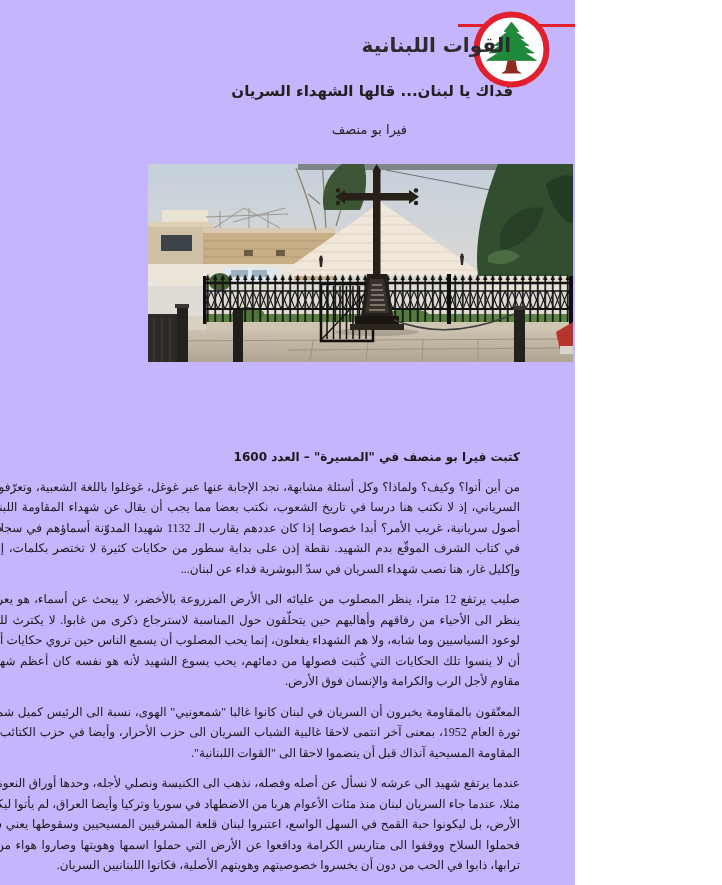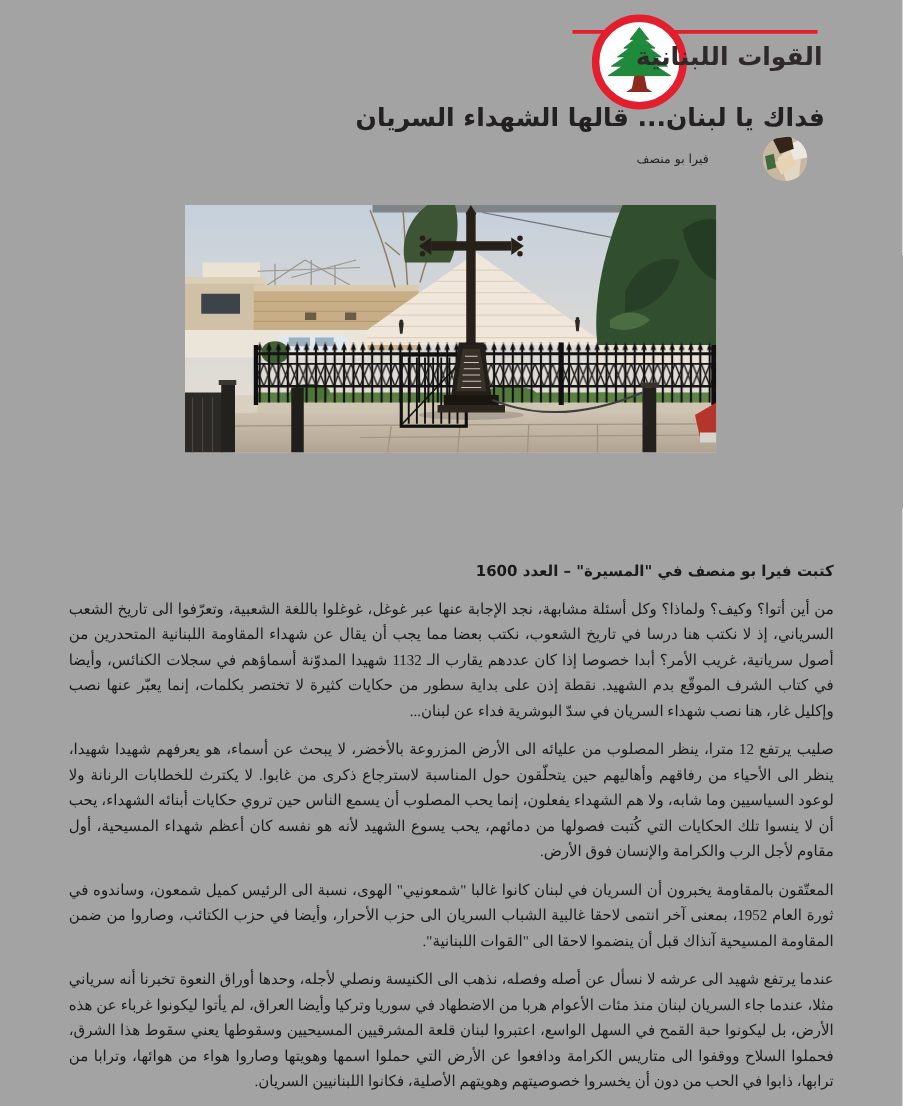--- a/index.html
+++ b/index.html
@@ -1,24 +1,24 @@
 <!DOCTYPE html>
 <html lang="ar"><head>
 <meta charset="utf-8">
 <style>
   html,body{margin:0;padding:0;background:#fff;}
-  .page{position:relative;width:722px;height:885px;background:#a3a3a3;overflow:hidden;
+  .page{position:relative;width:575px;height:885px;background:#c4b5fd;overflow:hidden;
         font-family:"DejaVu Sans","Liberation Sans",sans-serif;}
   .red-rule{position:absolute;left:458px;top:24px;width:196px;height:3px;background:#e31e2d;}
   .logo{position:absolute;left:471px;top:9px;width:81px;height:81px;}
   .brand-name{position:absolute;right:64px;top:33px;font-size:20px;font-weight:bold;
               color:#2e2a2b;direction:rtl;letter-spacing:0;}
-  .title{position:absolute;right:62px;top:82px;margin:0;font-size:20px;font-weight:bold;
+  .title{position:absolute;right:62px;top:82px;margin:0;font-size:15px;font-weight:bold;
          color:#232021;direction:rtl;}
-  .author-name{position:absolute;right:155px;top:122px;font-size:10px;color:#222;direction:rtl;}
+  .author-name{position:absolute;right:168px;top:122px;font-size:13px;color:#222;direction:rtl;}
   .avatar{position:absolute;left:610px;top:109px;width:36px;height:36px;border-radius:50%;
           overflow:hidden;display:block;}
   .photo{position:absolute;left:148px;top:164px;width:425px;height:198px;margin:0;display:block;}
   .photo svg{display:block;}
   .article-body{position:absolute;right:55px;top:447px;width:612px;direction:rtl;
                 text-align:justify;font-size:12px;line-height:20.5px;color:#1a1a1a;}
   .byline{font-weight:bold;margin:0 0 9px;text-align:right;}
   .article-body p.para{margin:0 0 10px;font-family:Liberation Serif, serif;}
 </style>
 </head>

